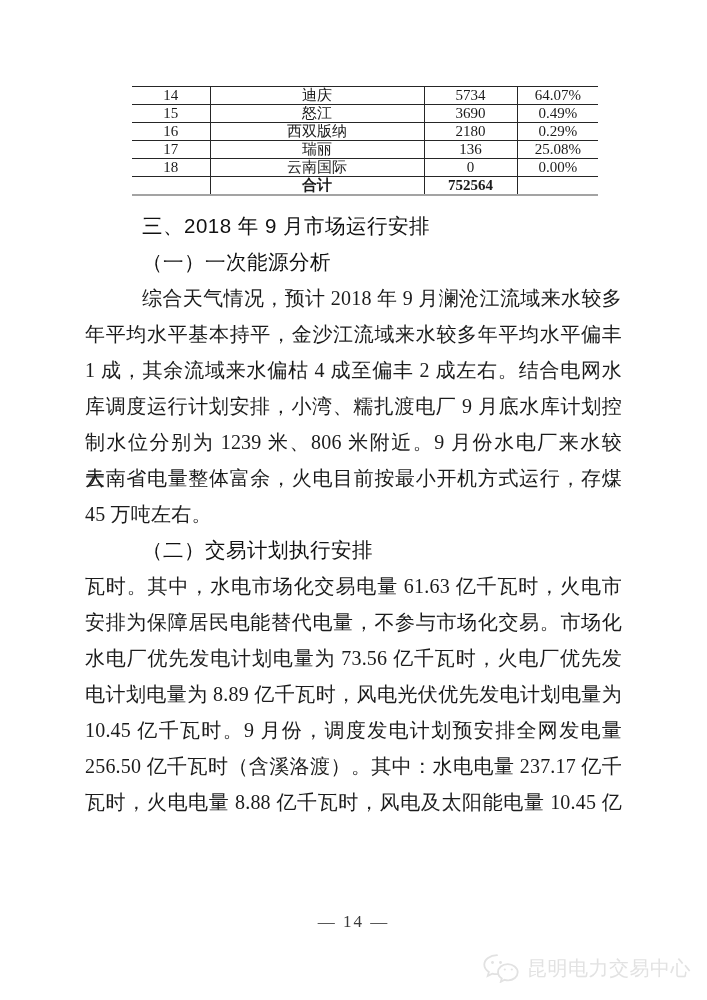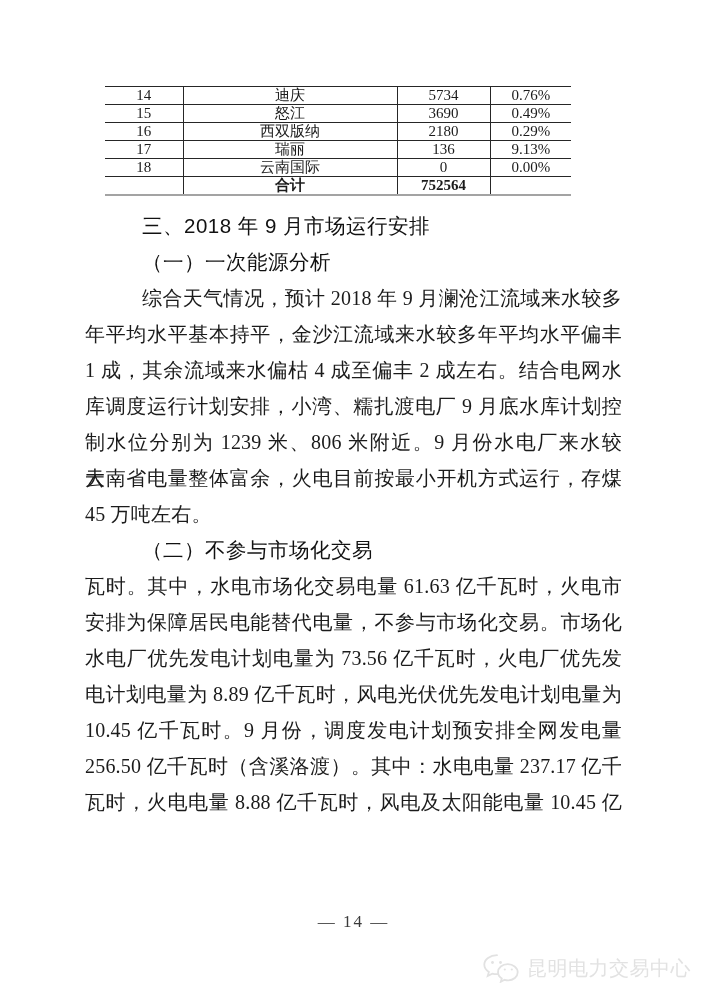--- a/index.html
+++ b/index.html
@@ -9,21 +9,21 @@
     height: 1000px;
     background: #ffffff;
     overflow: hidden;
     color: #1b1b1b;
     font-family: "Liberation Serif", "DejaVu Serif", serif;
   }
 
   
   .doc-table {
     position: absolute;
-    left: 105px;
+    left: 132px;
     top: 86px;
     width: 466px;
     border-collapse: collapse;
     table-layout: fixed;
     font-size: 15px;
   }
   .doc-table td {
     border-top: 1.5px solid #262626;
     border-bottom: 1.5px solid #262626;
     text-align: center;
@@ -104,39 +104,39 @@
       <col style="width:78px">
         <col style="width:214px">
         <col style="width:93px">
         <col style="width:81px">
     </colgroup>
     <tbody>
       <tr>
         <td>14</td>
         <td>迪庆</td>
         <td>5734</td>
-        <td>0.76%</td>
+        <td>64.07%</td>
       </tr>
       <tr>
         <td>15</td>
         <td>怒江</td>
         <td>3690</td>
         <td>0.49%</td>
       </tr>
       <tr>
         <td>16</td>
         <td>西双版纳</td>
         <td>2180</td>
         <td>0.29%</td>
       </tr>
       <tr>
         <td>17</td>
         <td>瑞丽</td>
         <td>136</td>
-        <td>9.13%</td>
+        <td>25.08%</td>
       </tr>
       <tr>
         <td>18</td>
         <td>云南国际</td>
         <td>0</td>
         <td>0.00%</td>
       </tr>
       <tr class="total">
         <td></td>
         <td>合计</td>
@@ -153,21 +153,21 @@
     <div>
       <div class="line first">综合天气情况，预计 2018 年 9 月澜沧江流域来水较多</div>
       <div class="line">年平均水平基本持平，金沙江流域来水较多年平均水平偏丰</div>
       <div class="line">1 成，其余流域来水偏枯 4 成至偏丰 2 成左右。结合电网水</div>
       <div class="line">库调度运行计划安排，小湾、糯扎渡电厂 9 月底水库计划控</div>
       <div class="line">制水位分别为 1239 米、806 米附近。9 月份水电厂来水较大，</div>
       <div class="line">云南省电量整体富余，火电目前按最小开机方式运行，存煤</div>
       <div class="line end">45 万吨左右。</div>
     </div>
 
-    <div class="heading">（二）不参与市场化交易</div>
+    <div class="heading">（二）交易计划执行安排</div>
 
     <div>
       <div class="line">瓦时。其中，水电市场化交易电量 61.63 亿千瓦时，火电市</div>
       <div class="line">安排为保障居民电能替代电量，不参与市场化交易。市场化</div>
       <div class="line">水电厂优先发电计划电量为 73.56 亿千瓦时，火电厂优先发</div>
       <div class="line">电计划电量为 8.89 亿千瓦时，风电光伏优先发电计划电量为</div>
       <div class="line">10.45 亿千瓦时。9 月份，调度发电计划预安排全网发电量</div>
       <div class="line">256.50 亿千瓦时（含溪洛渡）。其中：水电电量 237.17 亿千</div>
       <div class="line">瓦时，火电电量 8.88 亿千瓦时，风电及太阳能电量 10.45 亿</div>
     </div>

